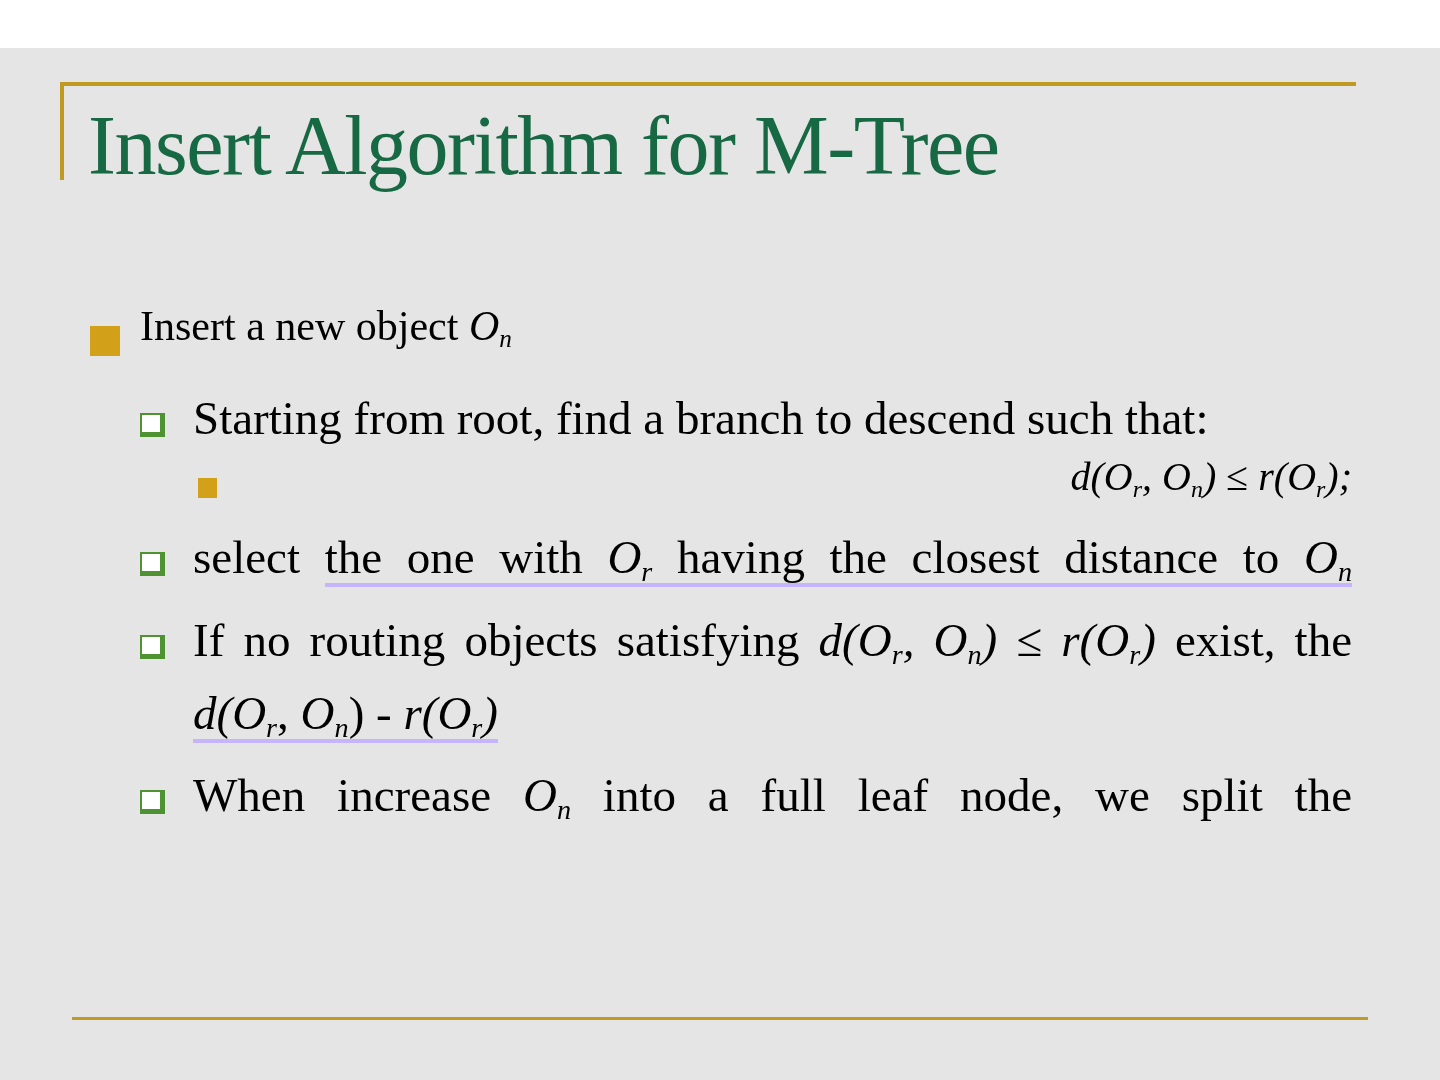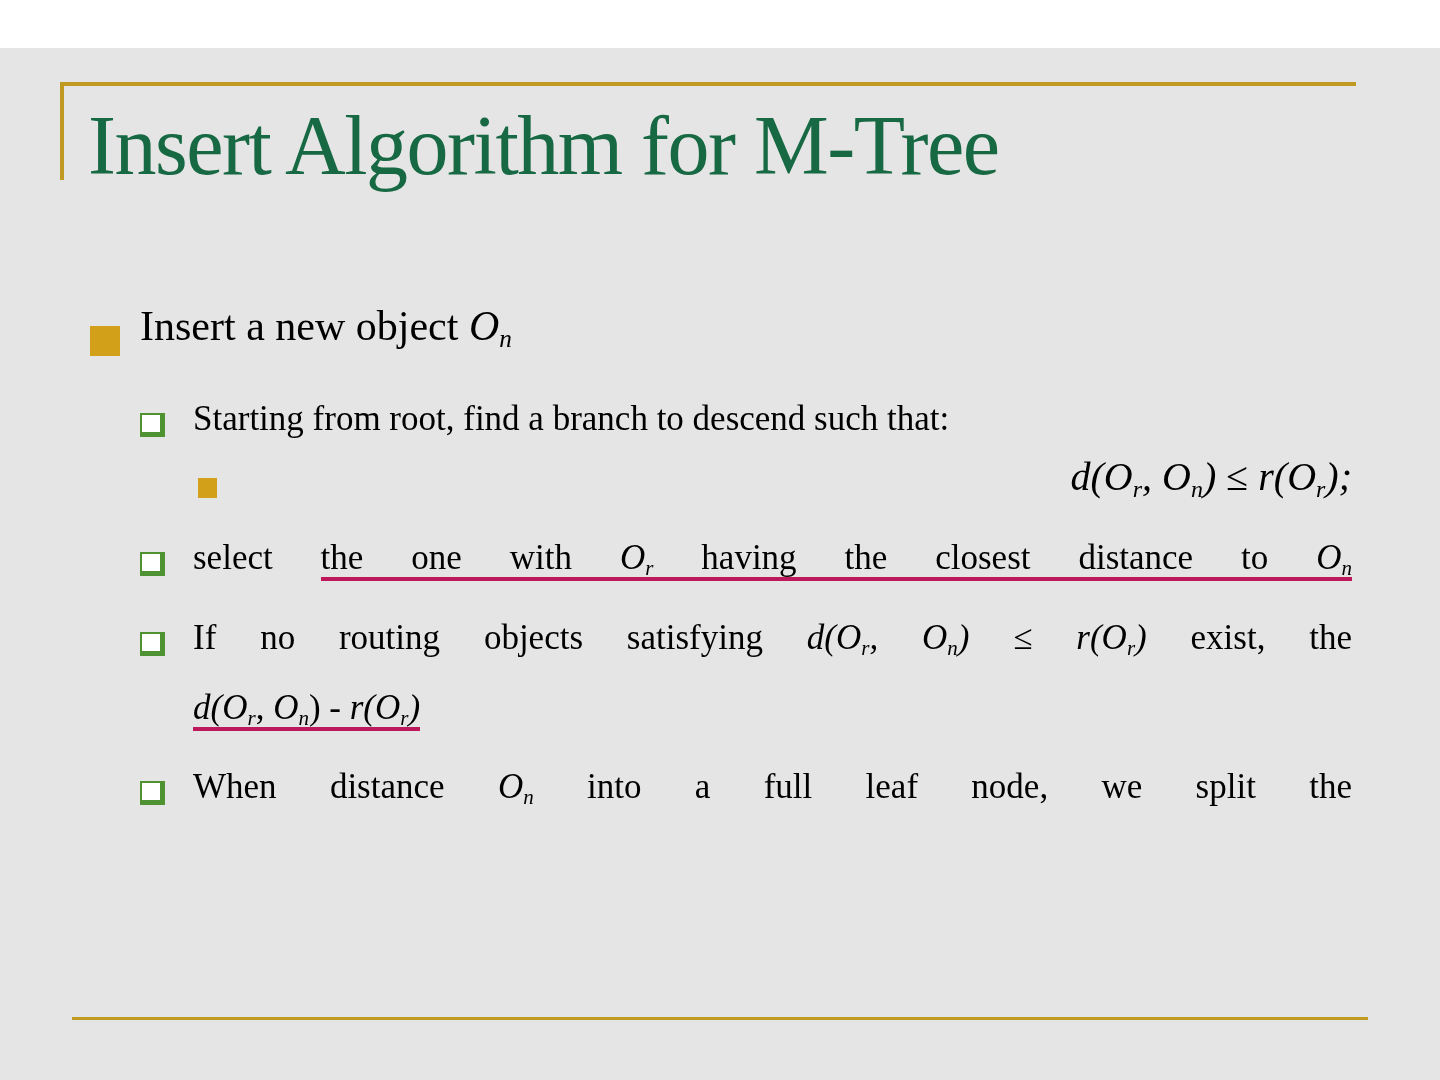--- a/index.html
+++ b/index.html
@@ -18,36 +18,36 @@
   .title{
     position:absolute;left:88px;top:56px;margin:0;
     font-size:84px;line-height:1;font-weight:normal;letter-spacing:-1.5px;
     color:var(--green);white-space:nowrap;
   }
 
   
   .content{position:absolute;left:0;top:248px;width:1440px;}
   .item{position:relative;}
   .l1{margin:0 88px 20px 90px;padding-left:50px;font-size:42px;line-height:60px;}
-  .l2{margin:0 88px 10px 140px;padding-left:53px;font-size:35px;line-height:59px;}
+  .l2{margin:0 88px 10px 140px;padding-left:53px;font-size:47px;line-height:59px;}
   .l2.tight{margin-bottom:0;}
   .l3{margin:0 88px 10px 196px;padding-left:54px;font-size:40px;line-height:58px;text-align:right;}
   .item:last-child{margin-bottom:0;}
 
   .bullet{position:absolute;display:block;}
   .b1{left:0;top:30px;width:30px;height:30px;background:var(--bgold);}
   .b2{left:0;top:24px;width:18px;height:17px;background:#fff;
       border:solid var(--bgreen);border-width:2px 5px 5px 2px;}
   .b3{left:2px;top:30px;width:19px;height:20px;background:var(--bgold);}
 
   .ln{display:block;}
   .ln.just{text-align:justify;text-align-last:justify;}
   .it{font-style:italic;}
   .sub{font-size:0.6em;vertical-align:-0.28em;}
-  .u{border-bottom:4px solid #be185d;}
+  .u{border-bottom:4px solid #c4b5fd;}
 </style>
 </head>
 <body style="--green: #176943; --gold: #C19A22; --bgold: #D2A019; --bgreen: #4E9232;">
 
 <div class="slide">
   <div class="top-rule"></div>
   <div class="left-rule"></div>
 
   <h1 class="title">Insert Algorithm for M-Tree</h1>
 
@@ -74,19 +74,19 @@
     </div>
 
     <div class="item l2">
       <span class="bullet b2"></span>
       <div class="ln just"><span class="">If no routing objects satisfying </span><span class="it">d</span><span class="it">(</span><span class="it">O</span><span class="it sub">r</span><span class="it">, </span><span class="it">O</span><span class="it sub">n</span><span class="it">) </span><span class="">≤ </span><span class="it">r</span><span class="it">(</span><span class="it">O</span><span class="it sub">r</span><span class="it">)</span><span class=""> exist, the</span></div>
       <div class="ln"><span class="u"><span class="it">d</span><span class="it">(</span><span class="it">O</span><span class="it sub">r</span><span class="">, </span><span class="it">O</span><span class="it sub">n</span><span class="">) - </span><span class="it">r</span><span class="it">(</span><span class="it">O</span><span class="it sub">r</span><span class="it">)</span></span></div>
     </div>
 
     <div class="item l2">
       <span class="bullet b2"></span>
-      <div class="ln just"><span class="">When distance </span><span class="it">O</span><span class="it sub">n</span><span class=""> into a full leaf node, we split the</span></div>
+      <div class="ln just"><span class="">When increase </span><span class="it">O</span><span class="it sub">n</span><span class=""> into a full leaf node, we split the</span></div>
     </div>
 
   </div>
 
   <div class="bottom-rule"></div>
 </div>
 
 </body></html>

